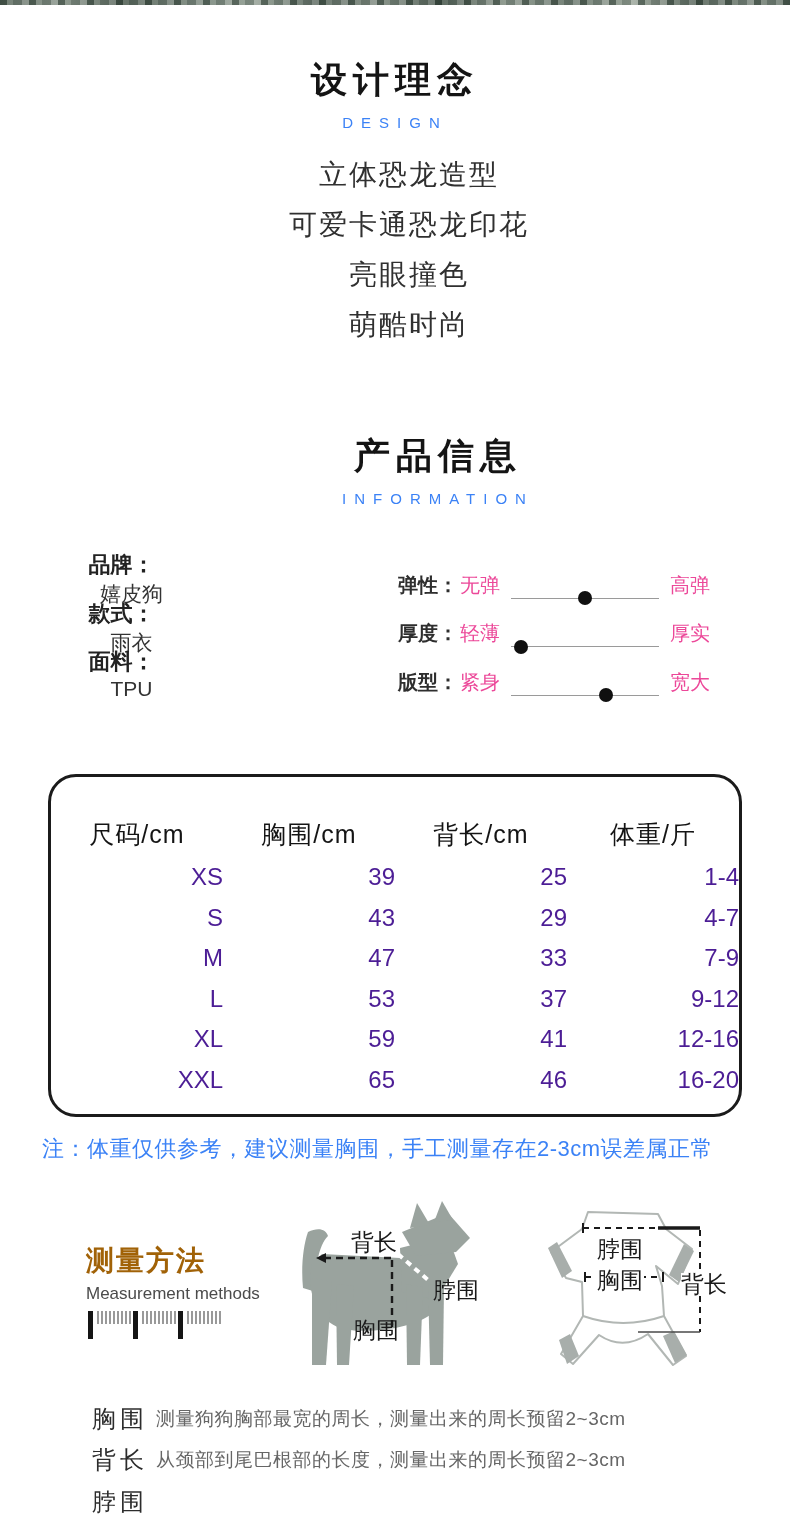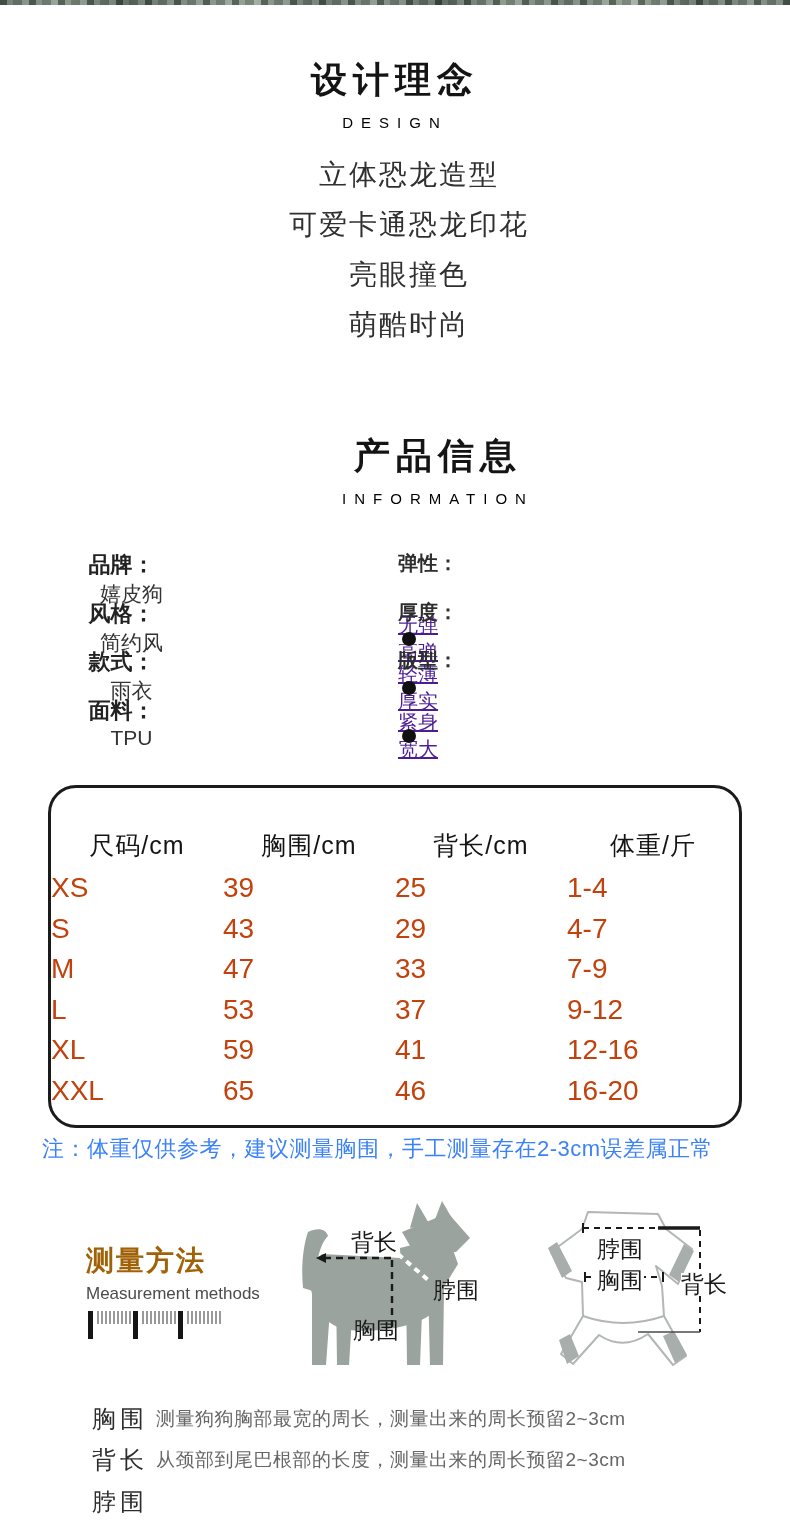--- a/index.html
+++ b/index.html
@@ -8,42 +8,42 @@
   .page { position:relative; width:790px; height:1527px; background:#ffffff; overflow:hidden; margin:0 auto; }
 
   
   .photo-edge { position:absolute; top:0; left:0; width:790px; height:5px;
     background:
       repeating-linear-gradient(90deg, rgba(40,56,46,.55) 0 7px, rgba(150,162,150,.4) 7px 13px, rgba(90,104,94,.5) 13px 22px, rgba(190,198,190,.35) 22px 29px),
       linear-gradient(90deg,#5a675e,#8b968c 8%,#47544b 16%,#76837a 24%,#9aa59b 32%,#55625a 40%,#808b82 48%,#3f4c44 56%,#8e998f 64%,#616e65 72%,#a3ada2 80%,#4d5a51 88%,#7d887f 96%,#5a675e); }
 
   .sec-head { position:absolute; left:0; width:790px; text-align:center; }
   .sec-title { font-size:36px; font-weight:bold; color:#141414; letter-spacing:6px; }
-  .sec-sub { margin-top:9px; font-size:15px; color:#000000; letter-spacing:8px; }
+  .sec-sub { margin-top:9px; font-size:15px; color:#3b82f6; letter-spacing:8px; }
 
   .features { position:absolute; top:150px; left:0; width:790px; text-align:center;padding-left:28px; }
   .feature { height:50px; line-height:50px; font-size:28px; color:#303030; letter-spacing:2px; }
 
   .attrs { position:absolute; left:80px; top:550px; }
   .attr-row { height:48.5px; display:flex; align-items:center;flex-direction:column; }
   .attr-label { font-size:22px; font-weight:600; color:#222222; }
   .attr-value { font-size:21px; color:#333333; margin-left:20px; }
 
   .sliders { position:absolute; left:398px; top:550px; width:312px; }
-  .slider-row { height:48.5px; display:flex; align-items:flex-start;flex-direction:column; }
+  .slider-row { height:48.5px; display:flex; align-items:flex-end; }
   .slider-label { font-size:20px; color:#2e2e2e; font-weight:600; flex:0 0 62px; }
-  .slider-min, .slider-max { font-size:20px; color:#4c1d95; flex:0 0 auto;text-decoration:underline; }
+  .slider-min, .slider-max { font-size:20px; color:#ec4899; flex:0 0 auto; }
   .slider-track { position:relative; flex:1 1 auto; height:1px; background:#9a9a9a; margin:0 11px; }
   .slider-dot { position:absolute; top:50%; width:14px; height:14px; border-radius:50%; background:#101010; transform:translate(-50%,-50%); }
 
   .size-box { position:absolute; left:48px; top:774px; width:694px; height:343px;
-    border:3px solid #1b1b1b; border-radius:28px;margin-top:11px; }
+    border:3px solid #1b1b1b; border-radius:28px; }
   .size-box table { width:100%; border-collapse:collapse; margin-top:34px; table-layout:fixed; }
   .size-box th { height:46px; font-size:25px; font-weight:500; color:#141414; text-align:center; letter-spacing:1px; }
-  .size-box td { height:40.5px; font-size:28px; font-weight:400; color:#c2410c; text-align:left; }
+  .size-box td { height:40.5px; font-size:24px; font-weight:400; color:#4c1d95; text-align:right; }
 
   .note { position:absolute; left:42px; top:1134px; font-size:22px; color:#3b82f6; letter-spacing:0.5px; }
 
   .measure-title { position:absolute; left:86px; top:1242px; font-size:28px; font-weight:bold; color:#a16207; letter-spacing:2px; }
   .measure-sub { position:absolute; left:86px; top:1284px; font-size:17px; color:#4b4b4b; }
   .ruler { position:absolute; left:88px; top:1310px; }
 
   .dog-svg { position:absolute; left:278px; top:1198px; }
   .garment-svg { position:absolute; left:535px; top:1198px; }
   .diagram-label { font-size:23px; fill:#1a1a1a; font-family:"Liberation Sans","DejaVu Sans",sans-serif; }
@@ -74,24 +74,20 @@
 
   <div class="sec-head" style="top:432px;margin-left:43px;">
     <div class="sec-title">产品信息</div>
     <div class="sec-sub">INFORMATION</div>
   </div>
 
   <div class="attrs">
     <div class="attr-row">
       <span class="attr-label">品牌：</span>
       <span class="attr-value">嬉皮狗</span>
-    </div>
-    <div class="attr-row">
-      <span class="attr-label">风格：</span>
-      <span class="attr-value">简约风</span>
     </div>
     <div class="attr-row">
       <span class="attr-label">款式：</span>
       <span class="attr-value">雨衣</span>
     </div>
     <div class="attr-row">
       <span class="attr-label">面料：</span>
       <span class="attr-value">TPU</span>
     </div>
   </div>

